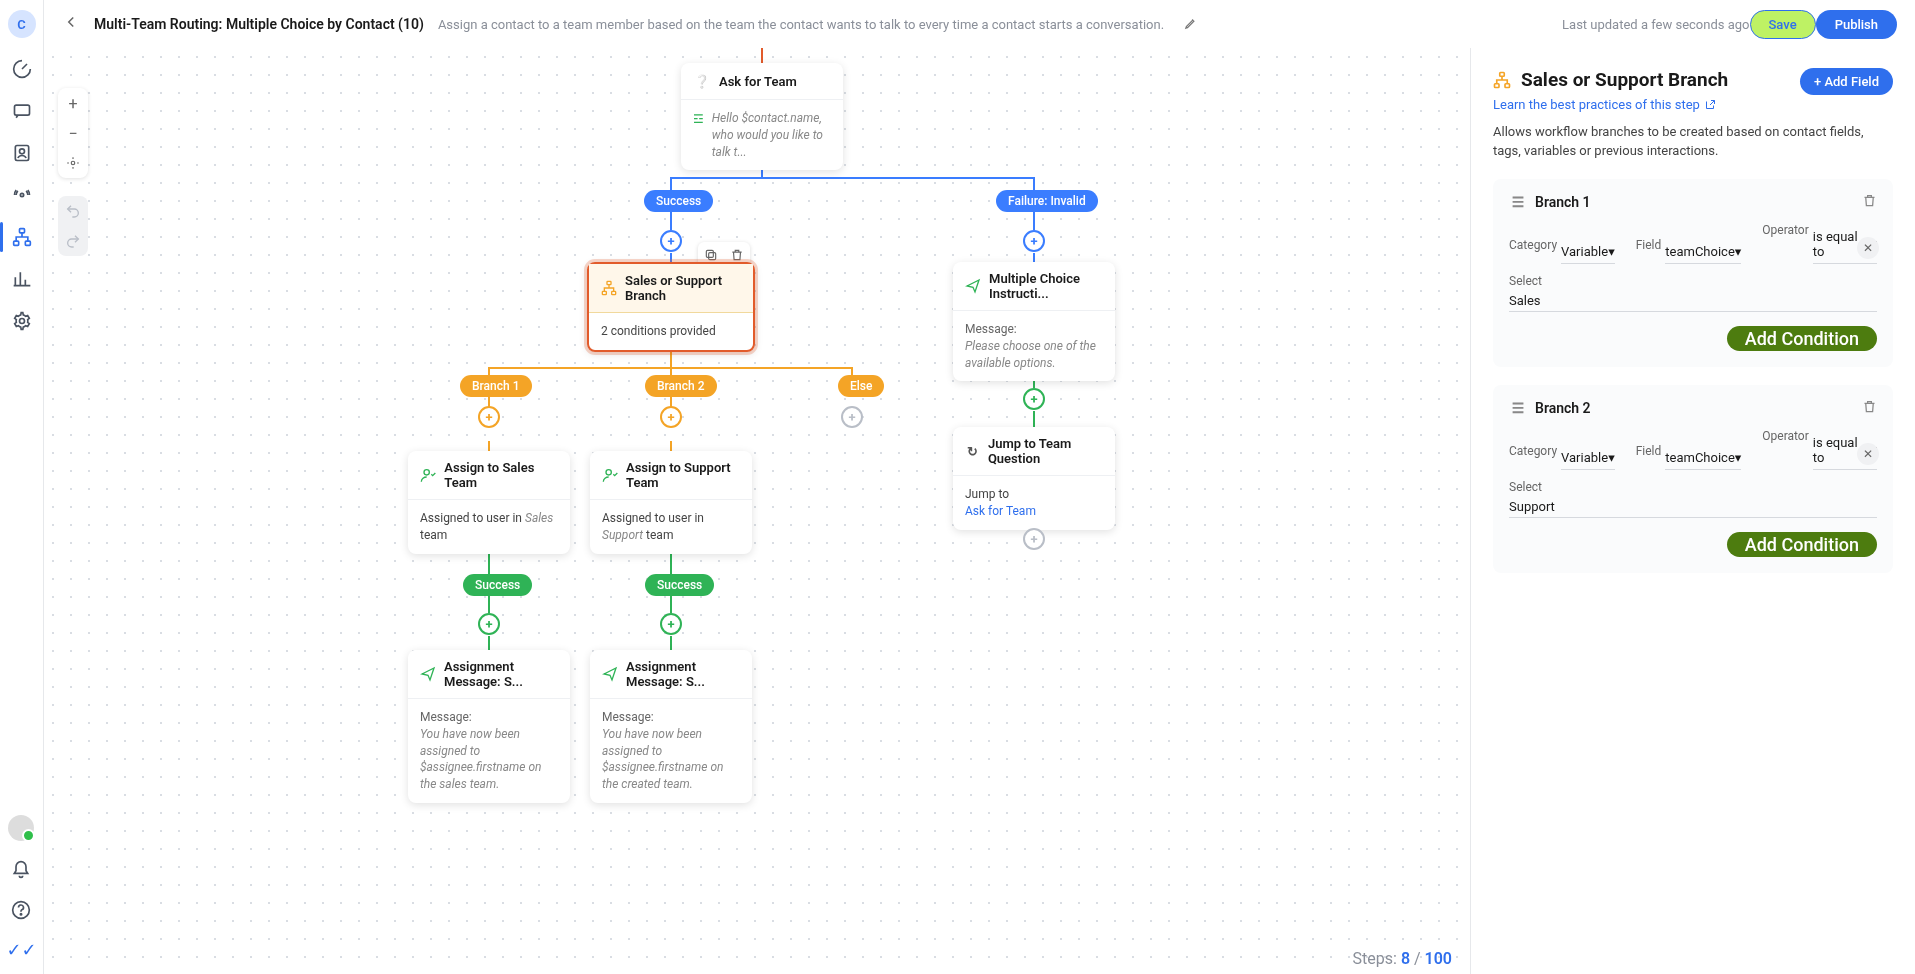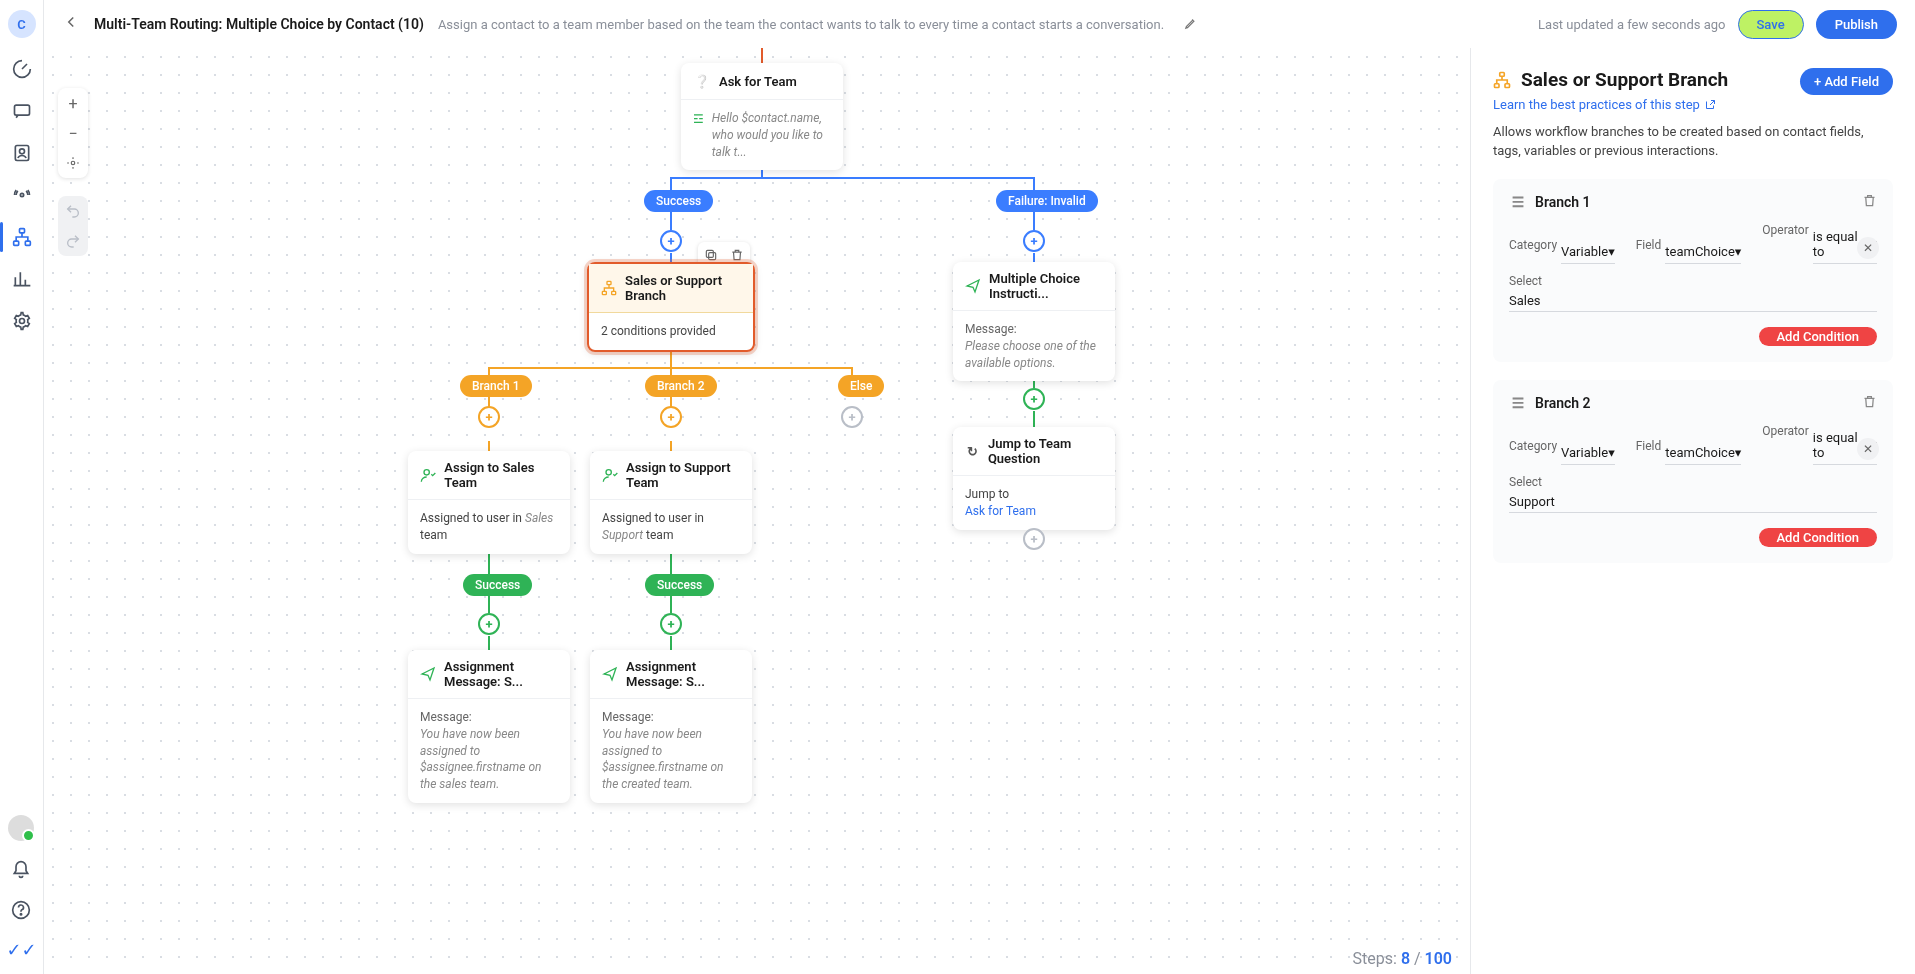--- a/index.html
+++ b/index.html
@@ -15,21 +15,21 @@
 .user-avatar { width:26px; height:26px; border-radius:50%; background:#ddd; position:relative;}
 .user-avatar::after { content:""; position:absolute; right:-1px; bottom:-1px; width:9px; height:9px; background:#2fbf4a; border:2px solid #fff; border-radius:50%;}
 .double-check { color:#2f6fed; font-size:18px;}
 
 
 .top-bar { position:absolute; left:44px; top:0; right:0; height:48px; display:flex; align-items:center; padding:0 18px; gap:14px; }
 .back-arrow { color:#666; cursor:pointer;}
 .wf-title { font-weight:600; font-size:14px; color:#1a1a1a;}
 .wf-desc { font-size:13px; color:#8a8f99;}
 .edit-pencil { color:#777; font-size:13px; cursor:pointer; margin-left:6px;}
-.top-right { margin-left:auto; display:flex; align-items:center; gap:12px;}
+.top-right { margin-left:auto; display:flex; align-items:center; }
 .last-updated { font-size:13px; color:#8a8f99;}
 .btn { border-radius:18px; padding:6px 18px; font-size:13px; font-weight:500; cursor:pointer; border:1px solid transparent;}
 .btn-save { background:#bef264; border-color:#2f6fed; color:#2f6fed;}
 .btn-publish { background:#2f6fed; color:#fff;}
 
 
 .canvas { position:absolute; left:44px; top:48px; right:445px; bottom:0;
   background-image: radial-gradient(#d9dde3 1px, transparent 1px);
   background-size: 18px 18px;
 }
@@ -80,21 +80,21 @@
 .trash { margin-left:auto; color:#888; cursor:pointer;}
 .cond-row { display:flex; gap:12px; margin-top:12px; align-items:flex-end; position:relative;}
 .cond-col { flex:1; display:flex; flex-direction:row; gap:4px;}
 .cond-label { font-size:12px; color:#666;}
 .select-fake { border-bottom:1px solid #d6d9de; padding:6px 0 4px; font-size:13px; display:flex; justify-content:space-between; align-items:center; cursor:pointer;}
 .remove-x { position:absolute; right:-2px; top:14px; width:22px; height:22px; border-radius:50%; background:#f0f1f3; color:#666; display:flex;align-items:center;justify-content:center; font-size:12px; cursor:pointer;}
 .value-row { margin-top:10px;}
 .value-label { font-size:12px; color:#666;}
 .value-val { font-size:13px; padding:5px 0 3px; border-bottom:1px solid #d6d9de;}
 .add-cond { margin-top:14px; text-align:right;}
-.add-cond button { background:#ef4444; color:#fff; border:none; border-radius:18px; padding:2px 18px; font-size:13px; font-weight:500; cursor:pointer;}
+.add-cond button { background:#4d7c0f; color:#fff; border:none; border-radius:18px; padding:2px 18px; font-size:18px; font-weight:500; cursor:pointer;}
 
 
 .ico { width:18px; height:18px; display:inline-flex;align-items:center;justify-content:center; }
 </style>
 </head>
 <body>
 
 <div class="left-rail">
   <div class="avatar-c">C</div>
   <div class="rail-icon">

